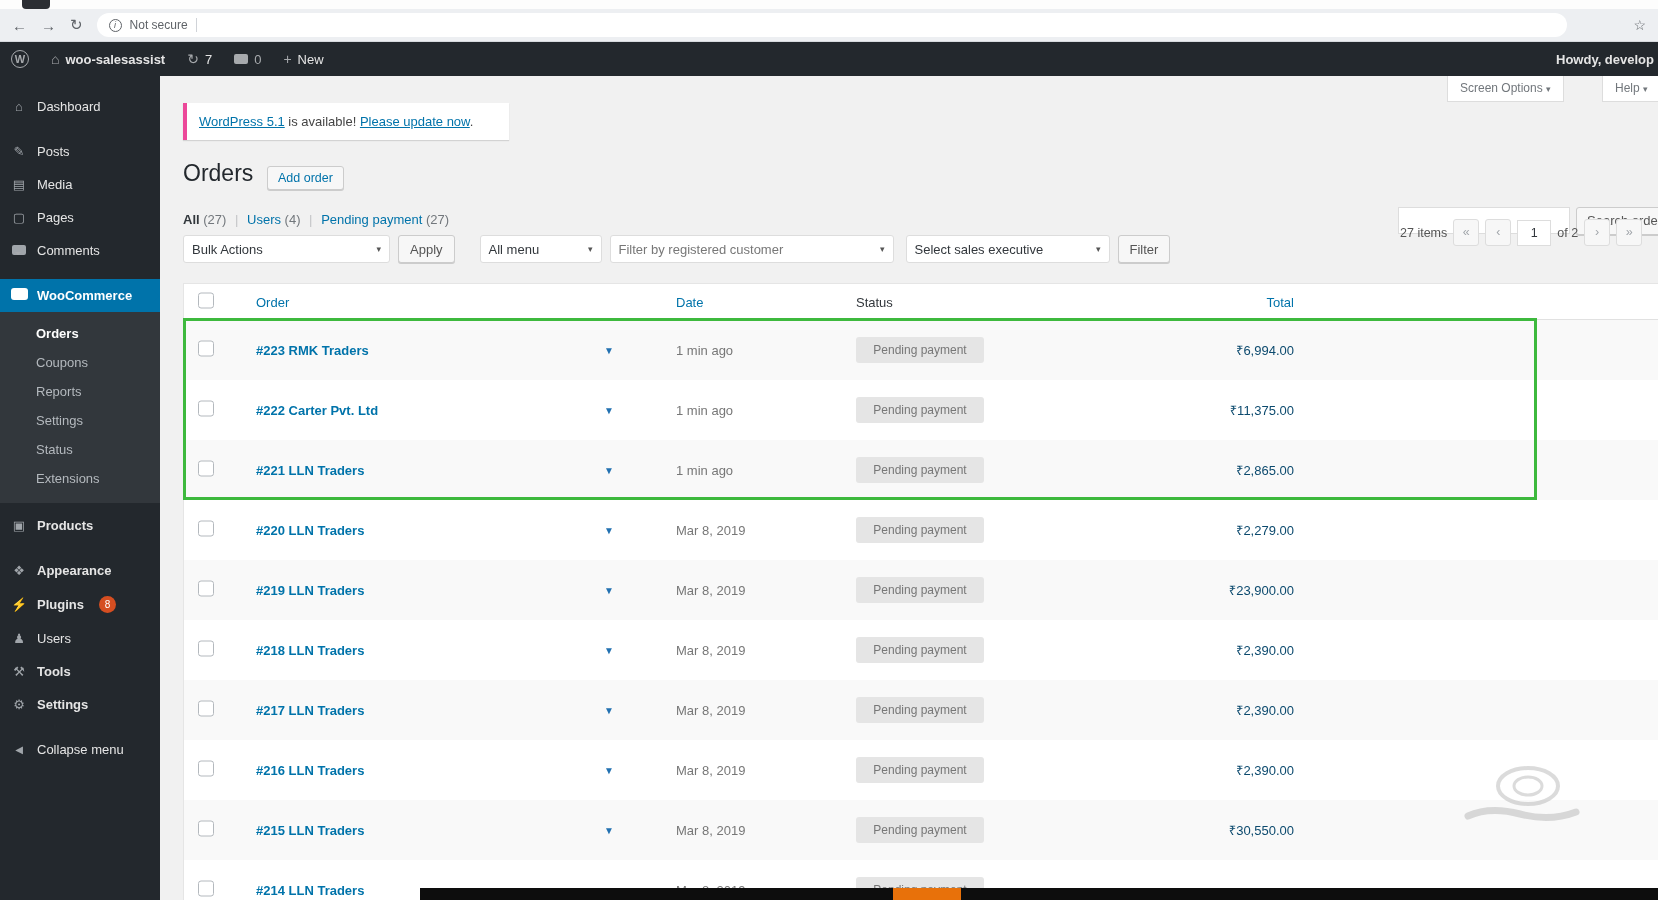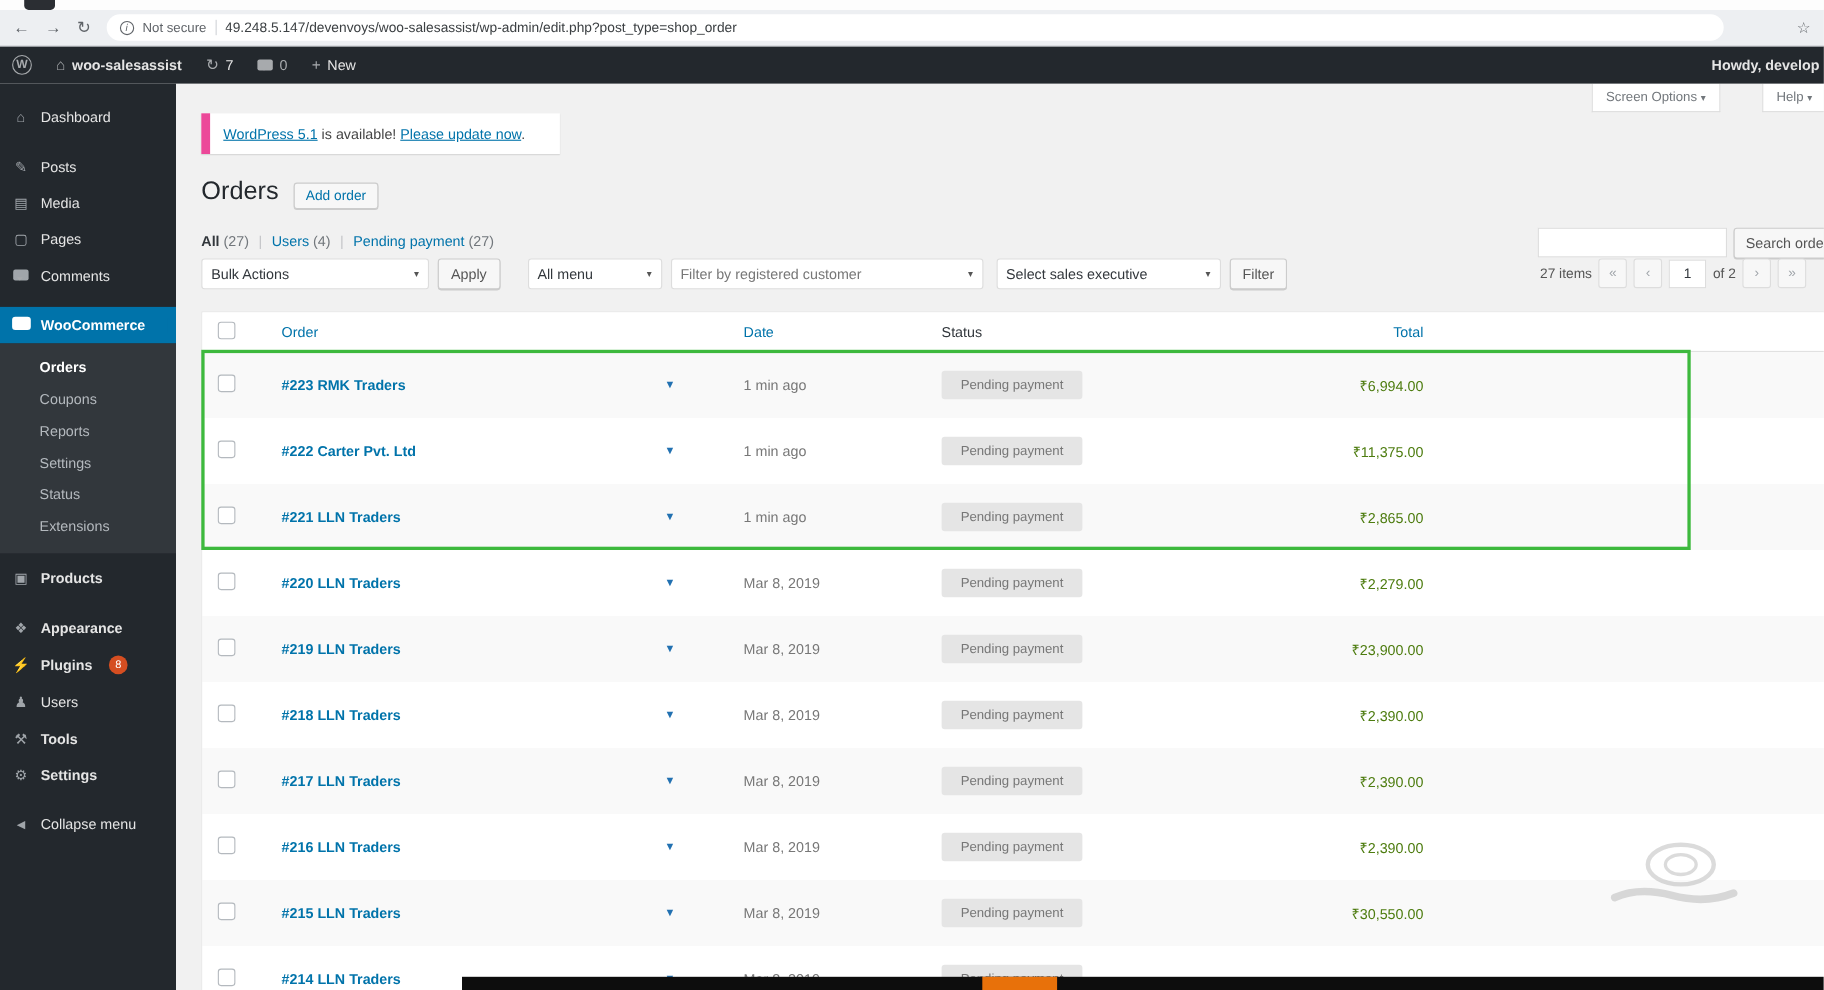--- a/index.html
+++ b/index.html
@@ -56,21 +56,21 @@
   
   .main { position:absolute; left:160px; top:76px; width:1498px; height:824px; background:#f1f1f1;
           overflow:hidden; font-size:13px; color:#444; z-index:5;padding-left:28px; }
   .screen-tab { position:absolute; top:0; height:26px; background:#fff; border:1px solid #ddd; border-top:none;
                 color:#72777c; font-size:12px; padding:5px 12px; white-space:nowrap; }
   .so-tab { left:1287px; }
   .help-tab { left:1442px; width:80px; }
   .arrow-sm { font-size:9px; color:#72777c; }
 
   .notice { position:absolute; left:23px; top:27px; width:326px; background:#fff;
-            border-left:8px solid #ec4899; box-shadow:0 1px 1px rgba(0,0,0,.12);
+            border-left:4px solid #ec4899; box-shadow:0 1px 1px rgba(0,0,0,.12);
             padding:11px 12px; font-size:13px; color:#444; white-space:nowrap; }
   .notice a, .link { color:#0073aa; text-decoration:underline; cursor:pointer; }
 
   .page-title { position:absolute; left:23px; top:84px; font-size:23px; font-weight:400; color:#23282d; }
   .add-order { position:absolute; left:107px; top:90px; background:#f7f7f7; border:1px solid #ccc;
                box-shadow:0 1px 0 #ccc; border-radius:3px; color:#0073aa; font-size:12.5px; padding:4px 10px; }
 
   .views { position:absolute; left:23px; top:136px; font-size:13px; color:#72777c; white-space:nowrap; }
   .views .current { color:#32373c; font-weight:700; text-decoration:none; }
   .views .vlink { color:#0073aa; text-decoration:none; }
@@ -86,21 +86,21 @@
   .select { background:#fff; border:1px solid #ddd; border-radius:3px; height:28px; display:flex;
             align-items:center; justify-content:space-between; padding:0 8px; color:#32373c; font-size:13px; }
   .select .caret { font-size:9px; color:#555; margin-left:6px; }
   .btn { height:28px; padding:0 11px; background:#f7f7f7; border:1px solid #ccc; box-shadow:0 1px 0 #ccc;
          border-radius:3px; color:#555; font-size:13px; display:flex; align-items:center; }
   .w-bulk { width:207px; margin-right:8px; }
   .w-dates { width:122px; margin-left:25px; margin-right:8px; }
   .w-cust { width:284px; margin-right:12px; }
   .w-exec { width:204px; margin-right:8px; }
 
-  .pagination { position:absolute; left:1240px; top:159px; display:flex; align-items:center; gap:6px;
+  .pagination { position:absolute; left:1240px; top:143px; display:flex; align-items:center; gap:6px;
                 font-size:12.5px; color:#555; white-space:nowrap; }
   .pg-btn { width:26px; height:27px; border:1px solid #ddd; background:#f7f7f7; color:#a0a5aa;
             text-align:center; line-height:25px; border-radius:3px; flex:0 0 26px; }
   .pg-current { width:34px; height:26px; border:1px solid #ddd; background:#fff; color:#32373c;
                 text-align:center; line-height:24px; }
 
   
   .table { position:absolute; left:23px; top:207px; width:1512px; border:1px solid #e5e5e5; background:#fff; }
   .thead { position:relative; height:36px; background:#fff; border-bottom:1px solid #e1e1e1; }
   .trow { position:relative; height:60px; background:#fff; }
@@ -108,21 +108,21 @@
   .cell { position:absolute; top:50%; transform:translateY(-50%); white-space:nowrap; }
   .c-cb { left:14px; } .c-order { left:72px; } .c-arrow { left:420px; }
   .c-date { left:492px; } .c-status { left:672px; }
   .c-total { left:980px; width:130px; text-align:right; }
   .c-created { left:1139px;margin-top:24px; }
   .cbx { display:inline-block; width:16px; height:16px; background:#fff; border:1px solid #b4b9be; border-radius:3px; }
   .hdr-link { color:#0073aa; font-size:13px; text-decoration:none; }
   .hdr-plain { color:#32373c; font-size:13px; }
   .order-link { color:#0073aa; font-weight:600; font-size:13px; text-decoration:none; }
   .preview { color:#2271b1; font-size:10px; }
-  .date-txt { color:#777; } .total-txt { color:#4d7c0f; }
+  .date-txt { color:#777; } .total-txt { color:#0c4a6e; }
   .status-badge { display:inline-block; width:128px; height:26px; line-height:26px; text-align:center;
                   background:#e5e5e5; border-radius:3px; color:#777; font-size:12px; }
 
   .green-box { position:absolute; left:23px; top:242px; width:1354px; height:182px;
                border:3px solid #3db93d; z-index:6; pointer-events:none; }
 
   .black-bar { position:absolute; left:260px; top:812px; width:1238px; height:12px; background:#0d0d0d; z-index:8; }
   .orange-seg { position:absolute; left:473px; top:0; width:68px; height:12px; background:#e8710a; }
 
   .watermark { position:absolute; left:1300px; top:686px; opacity:.3; z-index:7; pointer-events:none; }
@@ -135,21 +135,20 @@
     <div class="tab-hint"></div>
   </div>
   <div class="btoolbar">
     <span class="nav-ico">←</span>
     <span class="nav-ico">→</span>
     <span class="nav-ico">↻</span>
     <div class="omnibox">
       <span class="info-circ">i</span>
       <span>Not secure</span>
       <span class="divider"></span>
-      <span class="url-text">49.248.5.147/devenvoys/woo-salesassist/wp-admin/edit.php?post_type=shop_order</span>
     </div>
     <span class="star">☆</span>
   </div>
 </div>
 
 <div class="admin-bar">
   <div class="ab-item">
     <span class="wp-logo">W</span>
   </div>
   <div class="ab-item">

